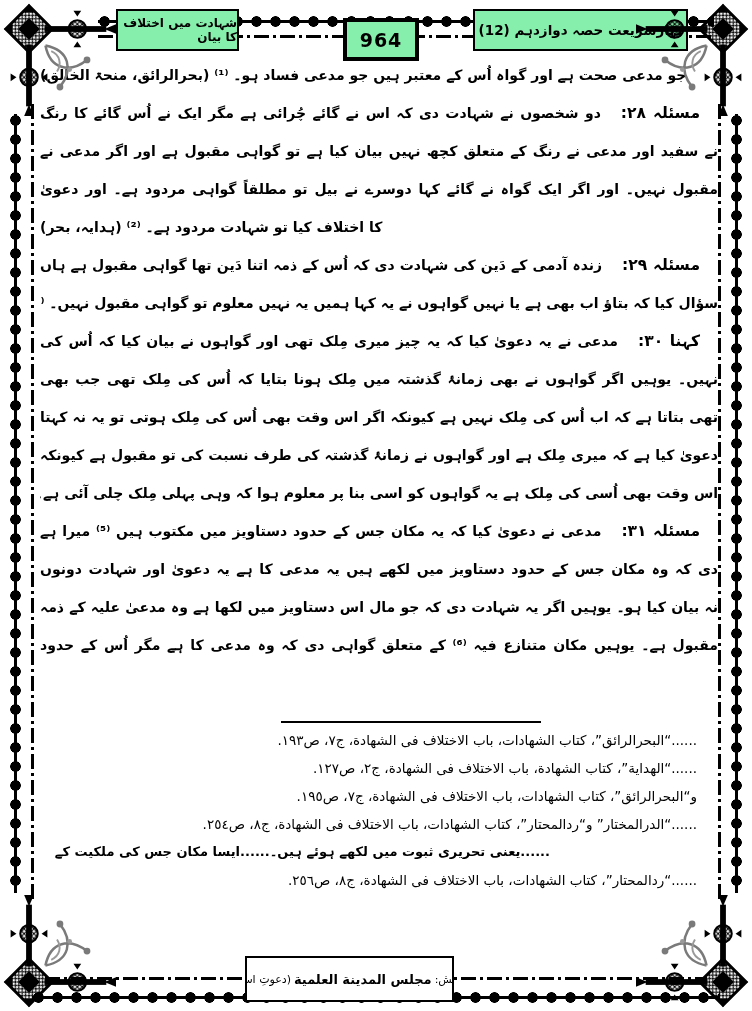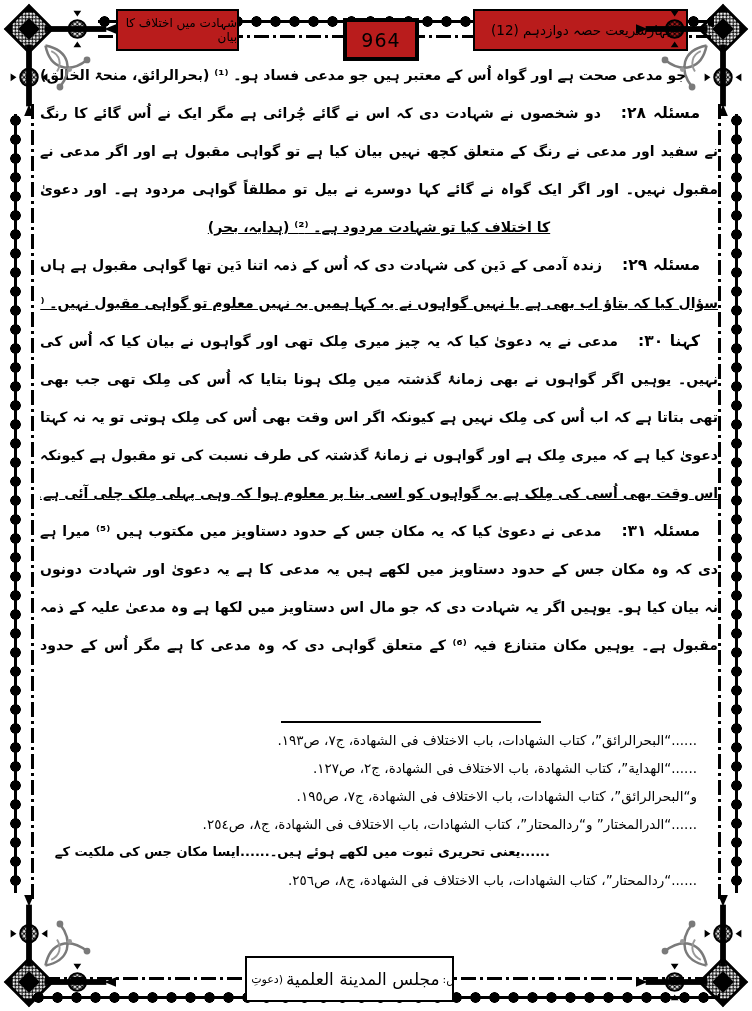--- a/index.html
+++ b/index.html
@@ -19,50 +19,50 @@
     background:repeating-linear-gradient(180deg,#000 0 15px,rgba(0,0,0,0) 15px 19px,#000 19px 22px,rgba(0,0,0,0) 22px 26px);}
 
   
   .corner{position:absolute;width:116px;height:116px;z-index:3;}
   .corner.tl{left:0;top:0;}
   .corner.tr{right:0;top:0;transform:scaleX(-1);}
   .corner.bl{left:0;bottom:0;transform:scaleY(-1);}
   .corner.br{right:0;bottom:0;transform:scale(-1,-1);}
 
   
-  .hbox{position:absolute;z-index:2;background:#b91c1c;border:2.5px solid #000;
-        display:flex;align-items:center;justify-content:center;font-weight:normal;}
+  .hbox{position:absolute;z-index:2;background:#86efac;border:2.5px solid #000;
+        display:flex;align-items:center;justify-content:center;font-weight:bold;}
   .hbox-left{left:116px;top:9px;width:119px;height:38px;font-size:12px;}
   .hbox-center{left:343px;top:10px;width:68px;height:35px;border-width:4px;font-size:19px;
                font-family:"DejaVu Sans",sans-serif;letter-spacing:1px;margin-top:8px;}
   .hbox-right{left:473px;top:9px;width:211px;height:38px;font-size:13.5px;}
 
   
   .body-text{position:absolute;left:40px;right:34px;top:56px;z-index:2;direction:rtl;
              font-size:14px;font-weight:bold;}
   .line{height:38px;line-height:38px;overflow:hidden;white-space:nowrap;}
   .jl{text-align:justify;text-align-last:justify;white-space:normal;}
   .fl{text-align:justify;text-align-last:justify;white-space:normal;padding-right:18px;}
-  .cl{text-align:center;text-decoration:underline;}
+  .cl{text-align:left;}
   .rl{text-align:left;}
   .masla{font-size:15.5px;margin-left:20px;}
 
   
   .fn-sep{position:absolute;left:281px;top:721px;width:260px;height:2px;background:#000;z-index:2;}
   .footnotes{position:absolute;left:55px;right:55px;top:726px;z-index:2;direction:rtl;
              font-size:13.5px;font-weight:normal;}
   .fn{height:28px;line-height:28px;overflow:hidden;white-space:nowrap;}
   .fn-split{display:flex;justify-content:space-between;padding:0 147px 0 35px;text-align:right;}
   .fn-split span{white-space:nowrap;}
 
   
   .fbox{position:absolute;left:245px;top:956px;width:205px;height:42px;z-index:2;background:#fff;
         border:2.5px solid #000;display:flex;align-items:center;justify-content:center;
         direction:rtl;font-size:11px;gap:3px;white-space:nowrap;overflow:hidden;}
-  .fbox .org{font-weight:normal;font-size:17px;}
+  .fbox .org{font-weight:bold;font-size:13px;}
 </style>
 </head>
 <body>
 
 <div class="page">
 
   <svg width="0" height="0" style="position:absolute" aria-hidden="true">
     <defs>
       <pattern id="ch" width="5" height="5" patternUnits="userSpaceOnUse">
         <path d="M0 0L5 5M5 0L0 5" stroke="#000" stroke-width="1.1"></path>

